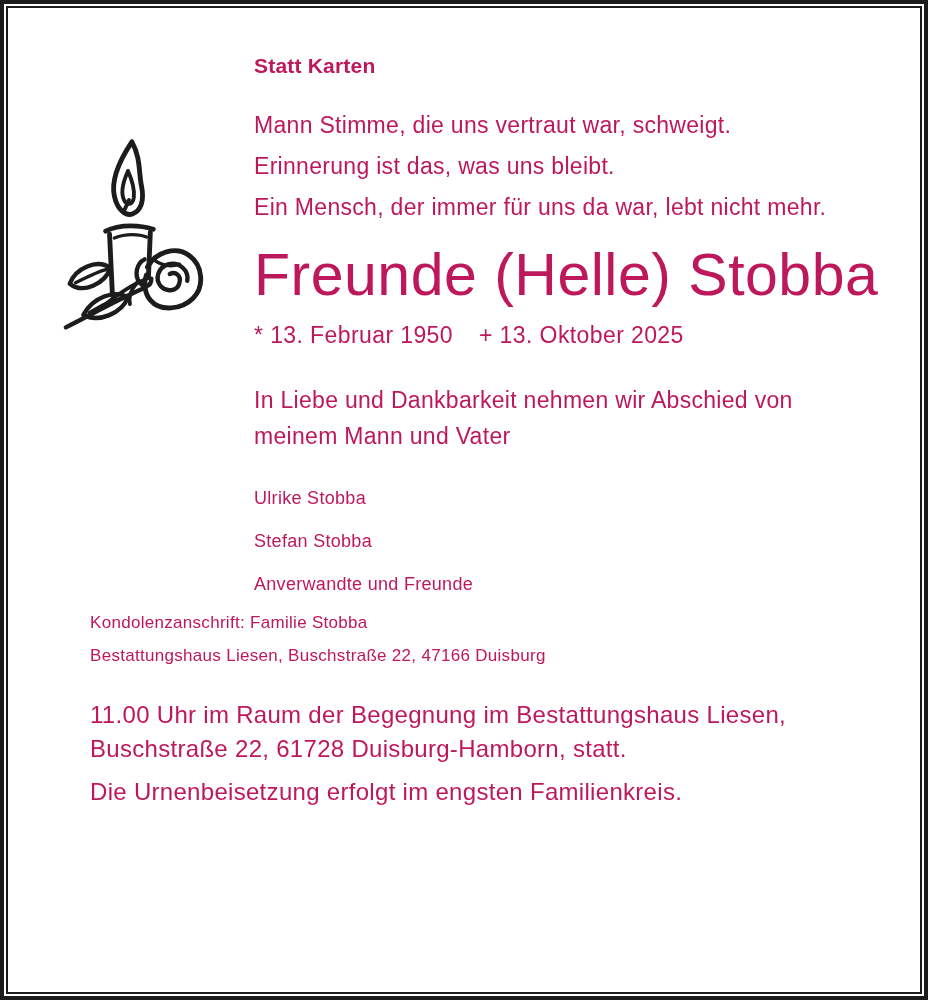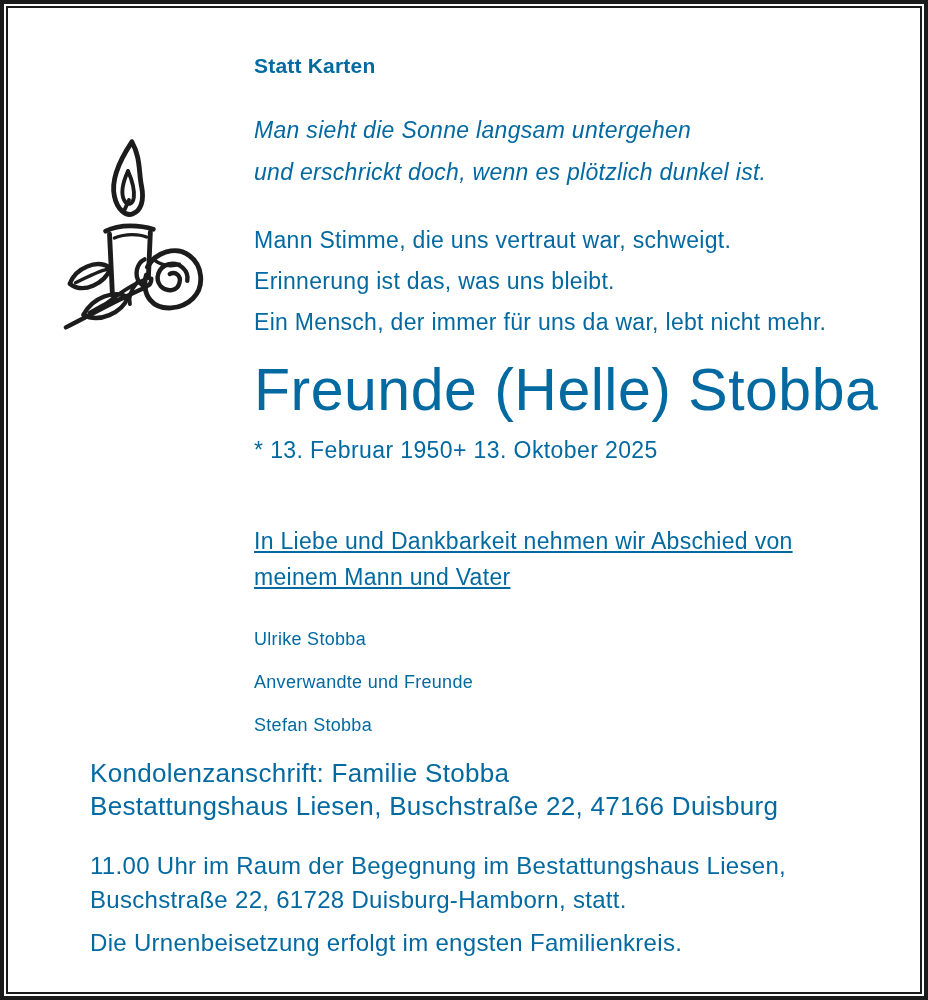--- a/index.html
+++ b/index.html
@@ -6,21 +6,21 @@
   html, body { background: #e9e9e9; }
   body { width: 928px; font-family: "Liberation Sans", sans-serif; }
 
   .notice {
     position: relative;
     width: 928px;
     height: 1000px;
     background: #ffffff;
     border: 4px solid #1c1c1c;   
     padding: 2px;                 
-    color: #0369a1;
+    color: #be185d;
   }
   .inner-frame {
     position: relative;
     width: 100%;
     height: 100%;
     border: 2px solid #1c1c1c;   
     overflow: hidden;
   }
 
   .candle-art {
@@ -63,42 +63,40 @@
     line-height: 68px;
     letter-spacing: 0.5px;
     white-space: nowrap;
   }
 
   .dates {
     margin-top: 13px;
     font-size: 23px;
     letter-spacing: 0.4px;
   }
-  .dates .death { }
+  .dates .death { margin-left: 26px; }
 
   .farewell {
-    margin-top: 59px;
+    margin-top: 33px;
     font-size: 23px;
     line-height: 36px;
     letter-spacing: 0.3px;
-    text-decoration: underline;
   }
 
   .mourners {
     margin-top: 23px;
     font-size: 18px;
     line-height: 43px;
     letter-spacing: 0.3px;
   }
 
   .bottom-block { padding-left: 82px; padding-right: 30px; }
 
   .condolence {
-    margin-top: 10px;
-    font-size: 26px;
+    font-size: 17px;
     line-height: 33px;
     letter-spacing: 0.3px;
   }
 
   .service {
     margin-top: 26px;
     font-size: 24px;
     line-height: 34px;
     letter-spacing: 0.3px;
   }
@@ -140,46 +138,42 @@
         <path d="M40 182 C52 175 64 168 76 167" stroke-width="3.5"></path>
 
         <path d="M16 197 C42 184 70 168 98 156" stroke-width="4.5"></path>
         <path d="M52 177 C68 164 84 153 97 148" stroke-width="4"></path>
       </svg>
     </div>
 
     <div class="main-block">
       <div class="header-line">Statt Karten</div>
 
-      <div class="poem">
-        <div>Man sieht die Sonne langsam untergehen</div>
-        <div>und erschrickt doch, wenn es plötzlich dunkel ist.</div>
-      </div>
 
       <div class="verse">
         <div>Mann Stimme, die uns vertraut war, schweigt.</div>
         <div>Erinnerung ist das, was uns bleibt.</div>
         <div>Ein Mensch, der immer für uns da war, lebt nicht mehr.</div>
       </div>
 
       <div class="deceased-name">Freunde (Helle) Stobba</div>
 
       <div class="dates">
         <span class="birth">* 13. Februar 1950</span><span class="death">+ 13. Oktober 2025</span>
       </div>
 
       <div class="farewell">
         <div>In Liebe und Dankbarkeit nehmen wir Abschied von</div>
         <div>meinem Mann und Vater</div>
       </div>
 
       <div class="mourners">
         <div>Ulrike Stobba</div>
+        <div>Stefan Stobba</div>
         <div>Anverwandte und Freunde</div>
-        <div>Stefan Stobba</div>
       </div>
     </div>
 
     <div class="bottom-block">
       <div class="condolence">
         <div>Kondolenzanschrift: Familie Stobba</div>
         <div>Bestattungshaus Liesen, Buschstraße 22, 47166 Duisburg</div>
       </div>
 
       <div class="service">

